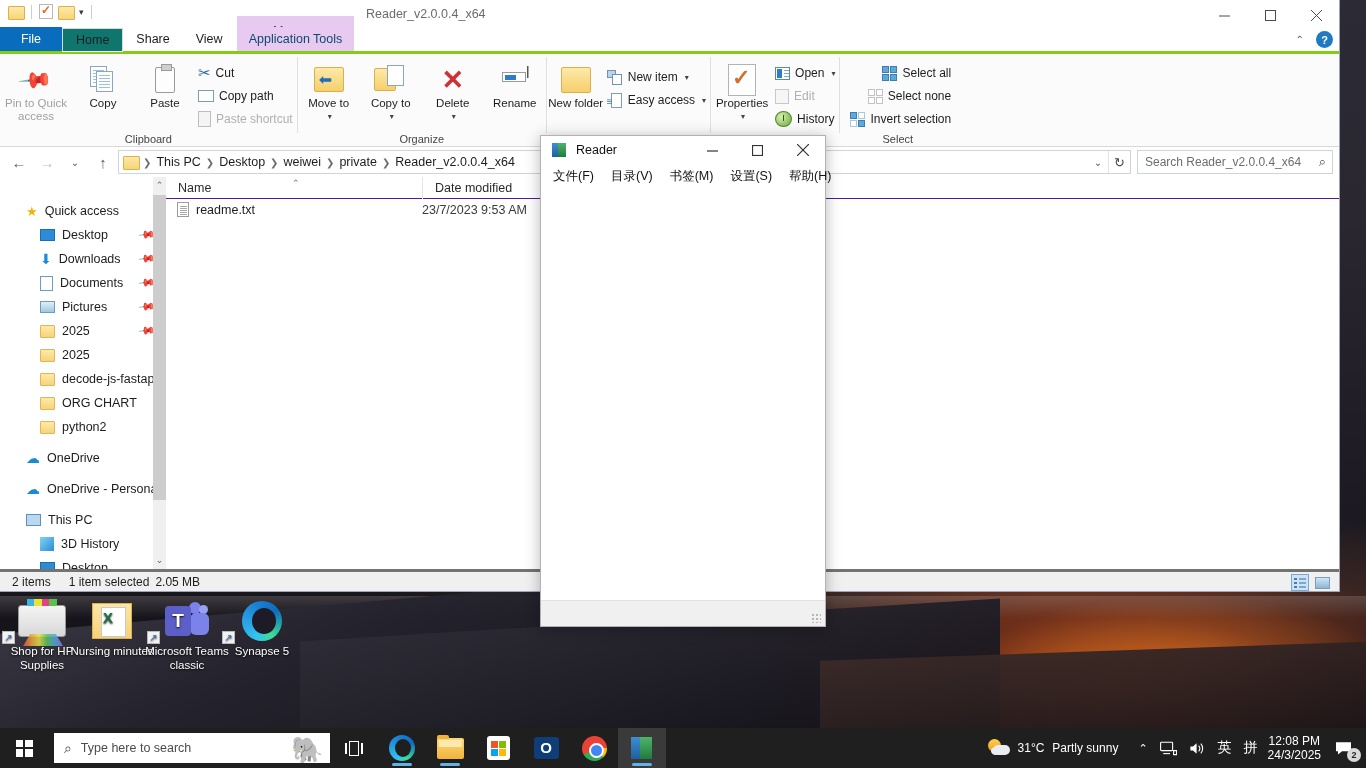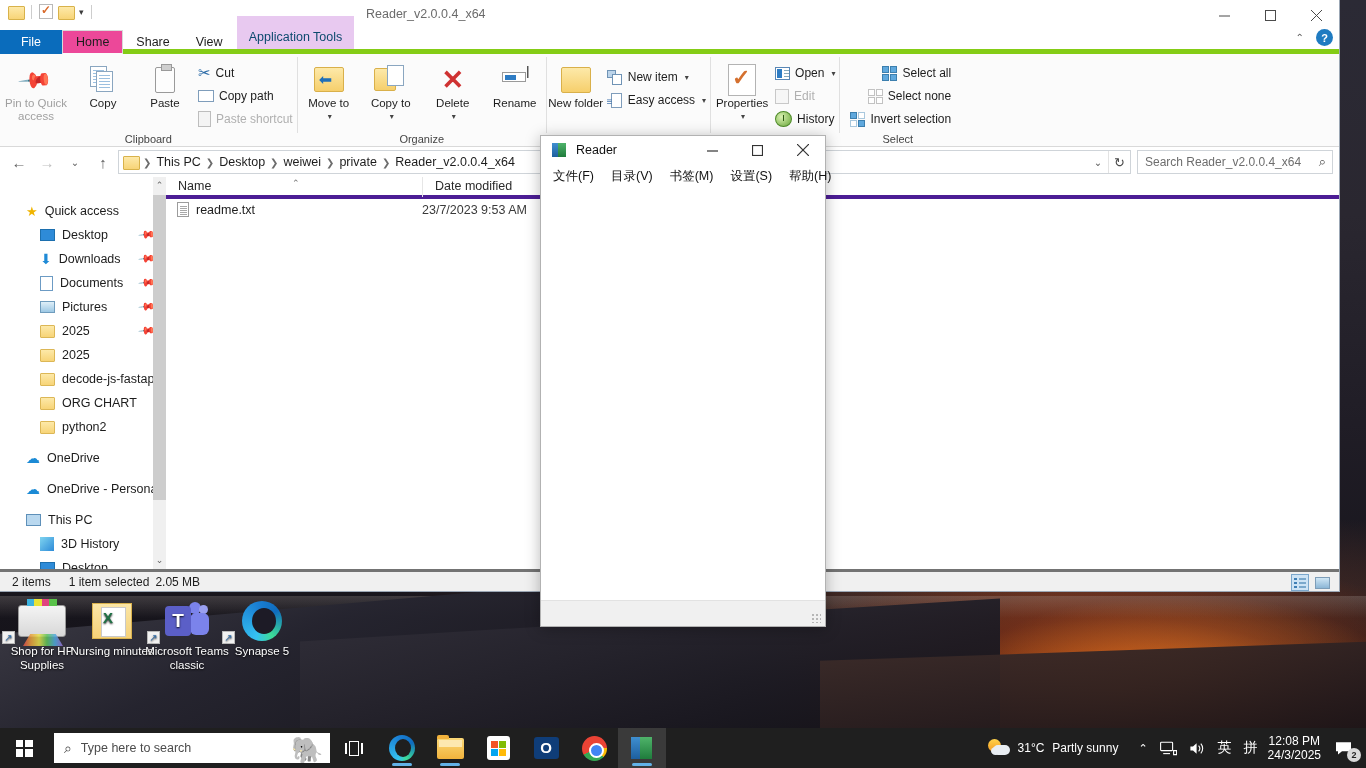--- a/index.html
+++ b/index.html
@@ -89,29 +89,29 @@
   }
   .winbtns { position:absolute; right:0; top:0; display:flex; }
   .winbtn {
     width: 46px; height: 30px; display:flex; align-items:center; justify-content:center;
     color:#4b4b4b;
   }
   .winbtn svg { display:block; }
 
   
   .tabstrip {
-    height: 24px; flex: 0 0 24px; display:flex; align-items: flex-start;
-    background: #ffffff; position:relative; border-bottom: 5px solid #84cc16;
+    height: 24px; flex: 0 0 24px; display:flex; align-items: flex-end;
+    background: #ffffff; position:relative; border-bottom: 3px solid #84cc16;
   }
   .rtab {
     height: 24px; display:flex; align-items:center; padding: 0 13px;
     font-size: 12.5px; color: #1d1d1d;
   }
   .rtab.file { background:#0a6cbc; color:#fff; width:62px; justify-content:center; padding:0; }
-  .rtab.active { background:#ec4899; border:1px solid #d9d9d9; border-bottom:1px solid #fbfbfb; margin-bottom:-1px; }
+  .rtab.active { background:#0f766e; border:1px solid #d9d9d9; border-bottom:1px solid #fbfbfb; margin-bottom:-1px; }
   .rtab.contextual {
     background:#e8c9f0; color:#0c4a6e; width:117px; justify-content:center; padding:0;
     position:absolute; left:237px; bottom:0; height:24px;
   }
   .tabstrip .right-icons {
     position:absolute; right: 6px; bottom: 3px; display:flex; align-items:center; gap:12px;
   }
   .help-circle {
     width:17px;height:17px;border-radius:50%;background:#1f7bc1;color:#fff;
     font-size:11px;font-weight:bold;display:flex;align-items:center;justify-content:center;
@@ -231,21 +231,21 @@
   .n3d { width:14px;height:14px;background:linear-gradient(135deg,#7fd4f0,#2e8bd8);}
   .navscroll {
     position:absolute; right:0; top:0; width:13px; height:100%; background:#f0f0f0;
   }
   .navscroll .thumb { position:absolute; left:0; top:18px; width:13px; height:305px; background:#cdcdcd; }
   .navscroll .ar { position:absolute; left:0; width:13px; height:17px; color:#606060; font-size:9px; text-align:center; line-height:17px;}
 
   .filepane { flex:1; position:relative; background:#fff; overflow:hidden; }
   .colhdr {
     height:22px; display:flex; align-items:center; font-size:12.5px; color:#2a2a2a;
-    border-bottom:4px solid #4c1d95; position:relative;
+    border-bottom:1px solid #4c1d95; position:relative;
   }
   .colhdr .c { padding-left:12px; height:22px; line-height:22px; }
   .colhdr .c.name { width:256px; }
   .colhdr .c.date { width:190px; border-left:1px solid #e6e6e6; }
   .sortmark { position:absolute; left:126px; top:1px; color:#6f6f6f; font-size:9px; }
   .frow { height:21px; display:flex; align-items:center; font-size:12.5px; color:#1c1c1c; }
   .frow.sel { background:#e2e2e2; }
   .frow .nm { width:256px; display:flex; align-items:center; gap:7px; padding-left:11px; }
   .frow .dt { width:190px; color:#3a3a3a; }
   .i-exe { width:15px;height:14px; position:relative; }

